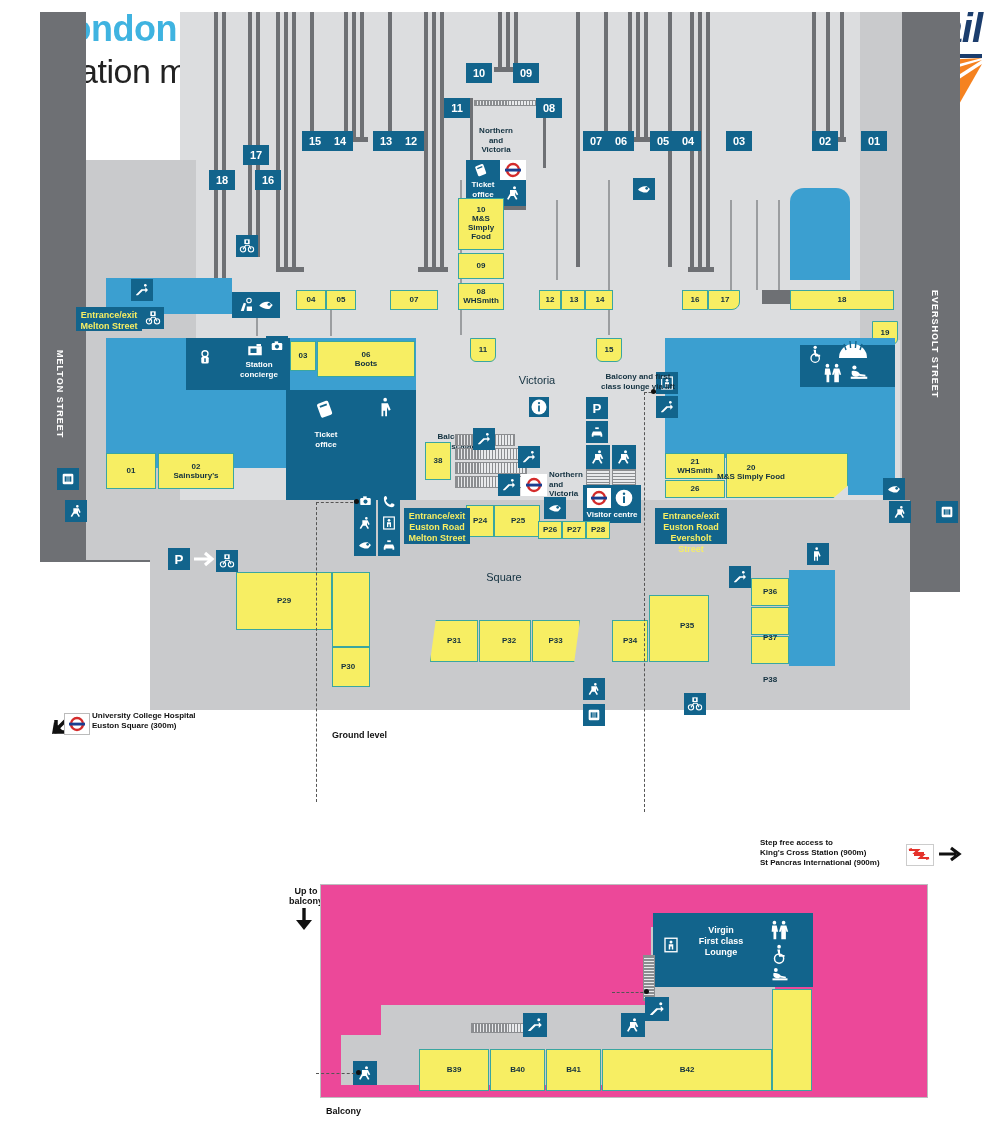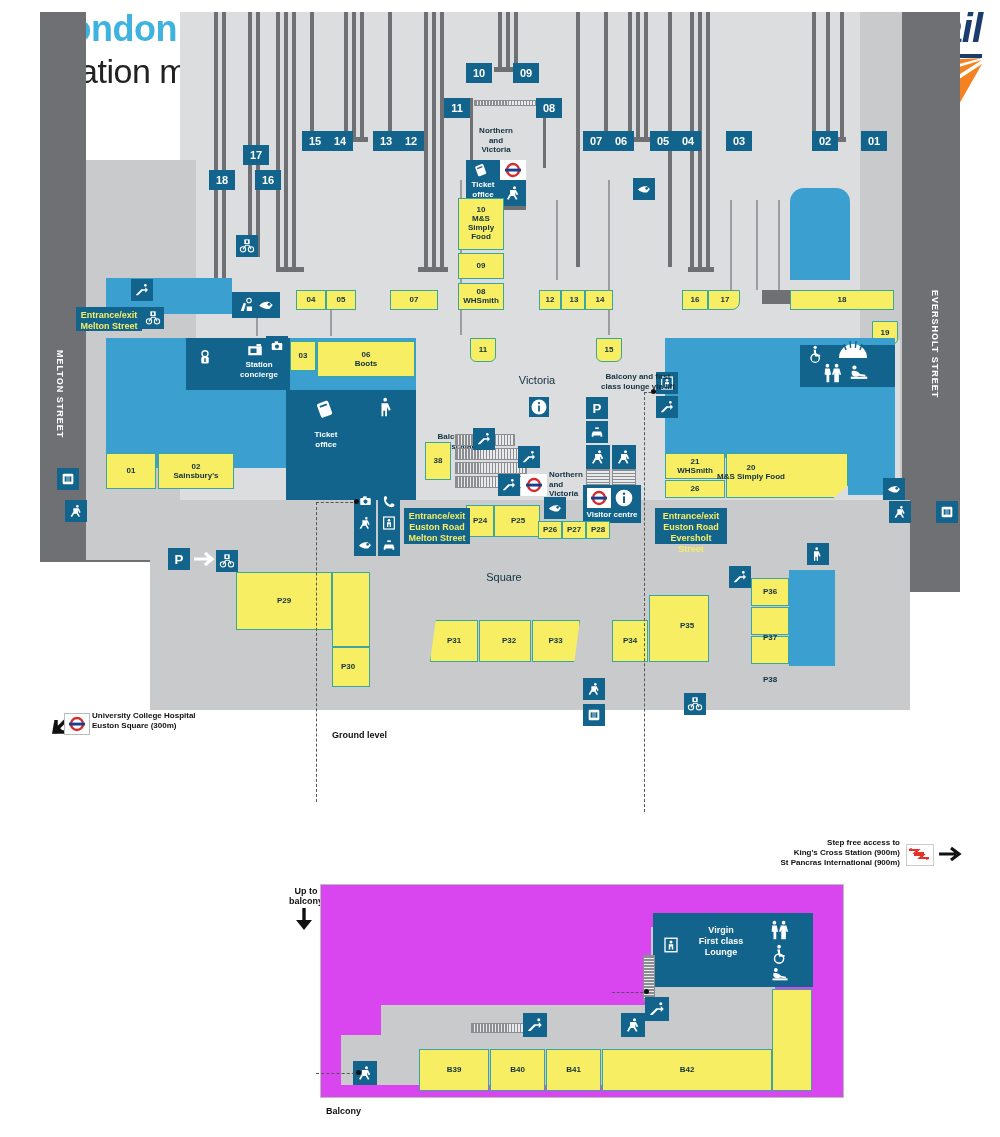--- a/index.html
+++ b/index.html
@@ -43,25 +43,25 @@
        text-align:center;line-height:11px;padding:3px 4px;box-sizing:border-box;}
   
   .dash-v{position:absolute;border-left:1.5px dashed #555;}
   .dash-h{position:absolute;border-top:1.5px dashed #555;}
   .dot{position:absolute;width:5px;height:5px;border-radius:50%;background:#111;}
   
   .esc{position:absolute;background:repeating-linear-gradient(to right,#8b8d90 0 1.5px,#e9eaec 1.5px 3px);border:1px solid #8b8d90;box-sizing:border-box;}
   .esc.v{background:repeating-linear-gradient(to bottom,#8b8d90 0 1.5px,#e9eaec 1.5px 3px);}
   
   .note{position:absolute;font-size:8px;color:#111;line-height:10px;font-weight:bold;}
-  .note.r{text-align:right;}
+  .note.r{}
   
   .roundel{position:absolute;display:flex;align-items:center;justify-content:center;background:#fff;}
   
-  #balcony{position:absolute;left:320px;top:884px;width:524px;height:214px;border:1px solid #bcbdbf;background:#d946ef;box-sizing:border-box;}
+  #balcony{position:absolute;left:320px;top:884px;width:608px;height:214px;border:1px solid #bcbdbf;background:#ec4899;box-sizing:border-box;}
   .blab{position:absolute;font-size:9px;color:#111;font-weight:bold;}
 </style>
 </head>
 <body>
 
 <div class="abs" id="hdr-title">London Euston</div>
 <div class="abs" id="hdr-sub">Station map</div>
 
 <div class="abs" id="logo">
   <div id="logo-text">NetworkRail</div>

